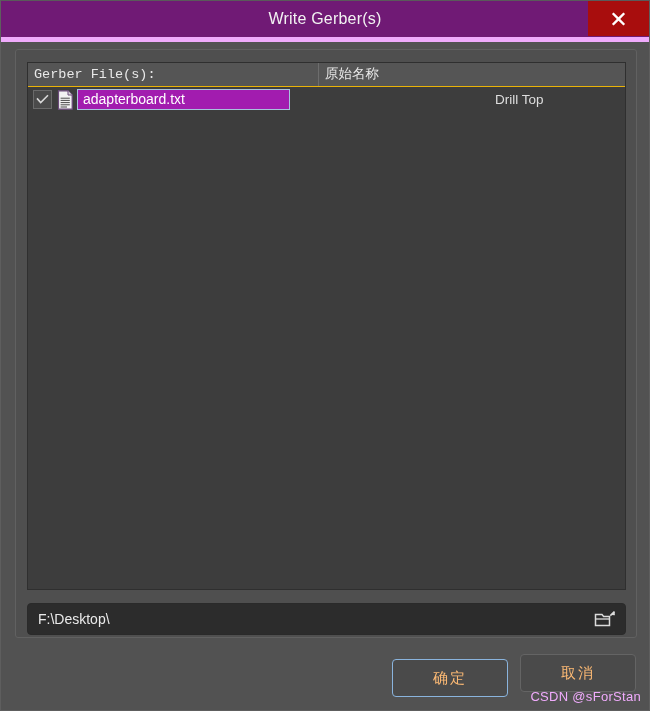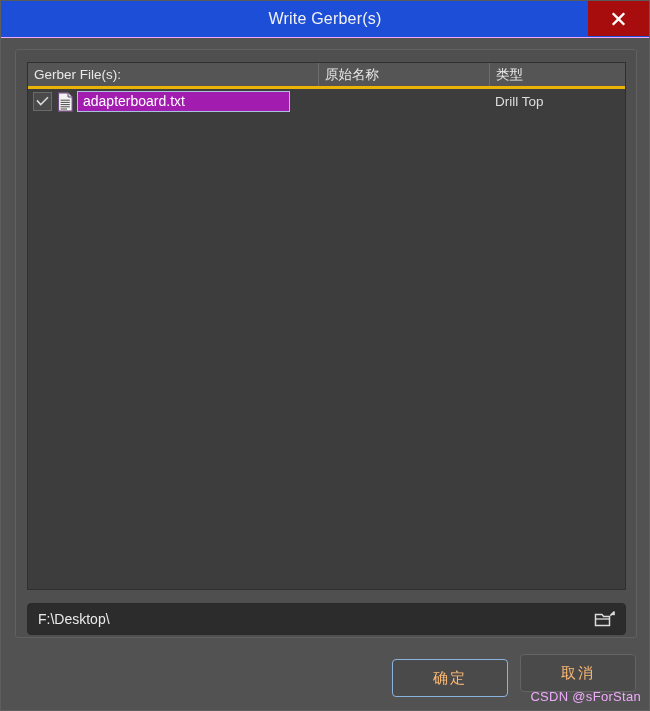--- a/index.html
+++ b/index.html
@@ -23,22 +23,22 @@
     background: #525252;
     box-sizing: border-box;
     border: 1px solid #5e5e5e;
     border-top: 1px solid #5a5a5a;
   }
 
   
   .titlebar {
     position: relative;
     height: 36px;
-    background: #1d4ed8;
-    border-bottom: 1px solid #f0abfc;
+    background: #701a75;
+    border-bottom: 5px solid #f0abfc;
   }
   .title-text {
     position: absolute;
     left: 0; right: 0; top: 0;
     height: 36px;
     line-height: 36px;
     text-align: center;
     color: #f2f2f2;
     font-size: 16px;
     letter-spacing: 0.2px;
@@ -79,21 +79,22 @@
     height: 528px;
     box-sizing: border-box;
     border: 1px solid #2f2f2f;
     background: #3d3d3d;
     overflow: hidden;
   }
   .list-header {
     position: relative;
     height: 23px;
     background: #555555;
-    border-bottom: 3px solid #eab308;
+    border-bottom: 1px solid #eab308;
+    font-family: Liberation Mono, monospace;
   }
   .hcell {
     position: absolute;
     top: 0;
     height: 23px;
     line-height: 23px;
     color: #e8e8e8;
     font-size: 13.5px;
     white-space: nowrap;
     overflow: hidden;
@@ -250,21 +251,20 @@
     </div>
   </div>
 
   <div class="group-panel">
 
     <div class="listbox">
 
       <div class="list-header">
         <div class="hcell c0">Gerber File(s):</div>
         <div class="hcell c1">原始名称</div>
-        <div class="hcell c2">类型</div>
       </div>
 
       <div class="row">
         <div class="chk">
           <span>
             <svg width="13" height="11" viewBox="0 0 13 11">
               <path d="M1 4.4 L4.7 8.6 L12 1.2" stroke="#d8d8d8" stroke-width="1.6" fill="none"></path>
             </svg>
           </span>
         </div>

